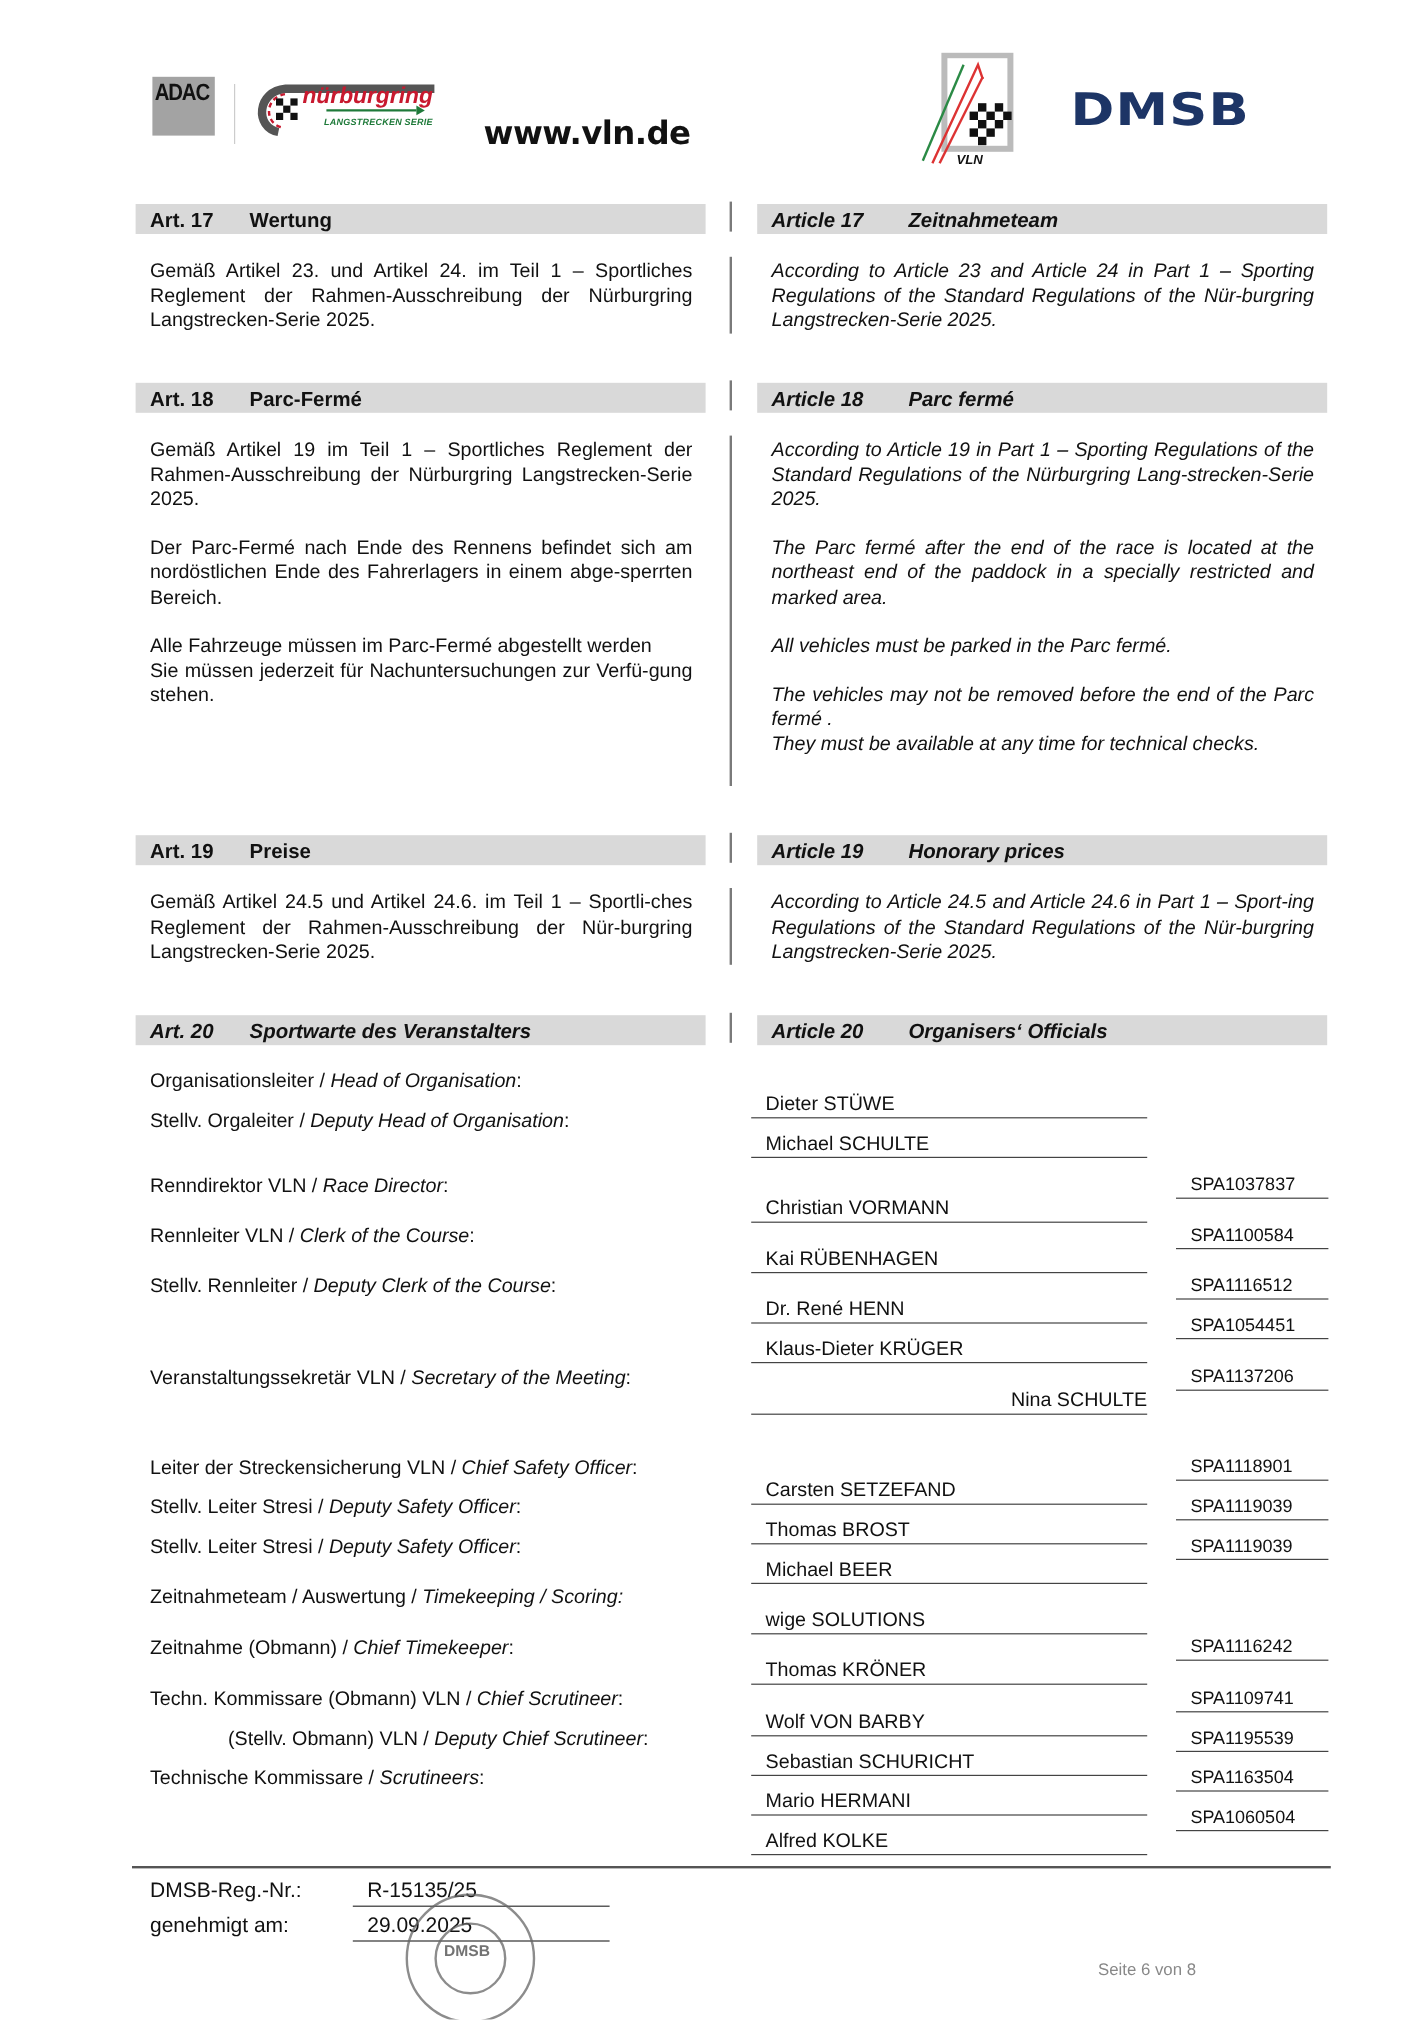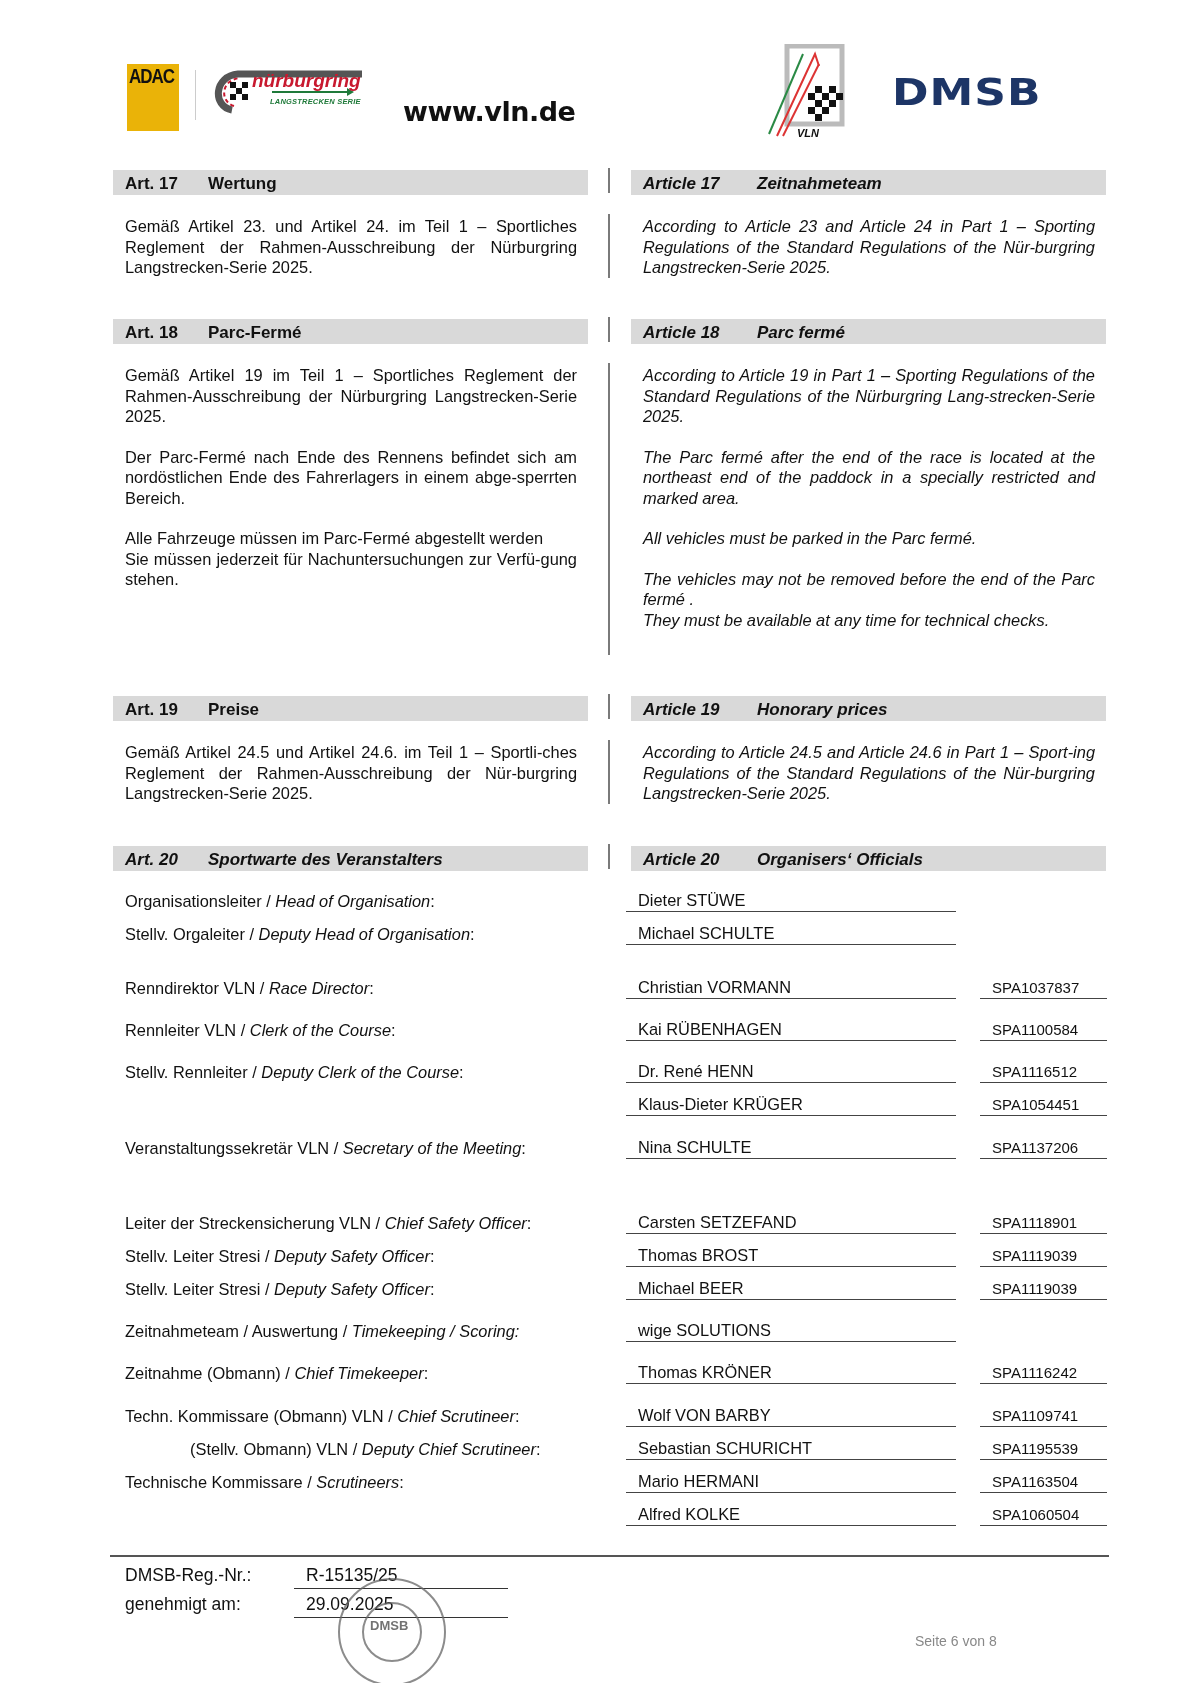--- a/index.html
+++ b/index.html
@@ -1,21 +1,21 @@
 <!DOCTYPE html>
 <html><head>
 <meta charset="utf-8">
 <style>
   html, body { margin: 0; padding: 0; background: #ffffff; }
   body { width: 1190px; height: 1683px; position: relative; overflow: hidden;
          font-family: "Liberation Sans", sans-serif; color: #111; }
   .abs { position: absolute; }
 
   
-  .adac { left: 127px; top: 64px; width: 52px; height: 67px; background: #eab308; }
+  .adac { left: 127px; top: 64px; width: 52px; height: 49px; background: #a3a3a3; }
   .adac span { position: absolute; left: 2px; top: 2px; font: bold 17px "Liberation Sans", sans-serif;
                letter-spacing: -1px; color: #111; transform: scaleY(1.15); transform-origin: top left; }
   .vsep { left: 195px; top: 70px; width: 1px; height: 50px; background: #ccc; }
   .nring { left: 212px; top: 66px; width: 155px; height: 52px; }
   .nring-text { position: absolute; left: 40px; top: 4px; font: italic bold 19px "Liberation Sans", sans-serif; color: #c8192f; }
   .nring-sub { position: absolute; left: 58px; top: 31px; font: italic bold 7.5px "Liberation Sans", sans-serif; color: #1f7a3a; letter-spacing: 0.2px; }
   .vlnurl { left: 403px; top: 96px; font: bold 27px "DejaVu Sans", sans-serif; color: #111; letter-spacing: -0.5px; }
   .vln-logo { left: 763px; top: 44px; width: 95px; height: 96px; }
   .dmsb { left: 892px; top: 70px; font: 900 44px "DejaVu Sans", sans-serif; color: #1d3566; letter-spacing: 1px; transform: scaleY(0.85); transform-origin: top left; font-weight: bold; }
 
@@ -26,21 +26,21 @@
   .head.en { font-style: italic; }
   .head .num { display: inline-block; width: 83px; }
   .body-de, .body-en { font-size: 16.4px; line-height: 20.5px; text-align: justify; padding-left: 12px; box-sizing: border-box; width: 464px; }
   .body-en { font-style: italic; }
   .body-de p, .body-en p { margin: 0; }
   .bar { width: 2px; background: #7a7a7a; }
 
   
   .off-label { left: 125px; font-size: 16.4px; white-space: nowrap; }
   .off-label i { font-style: italic; }
-  .off-name { left: 626px; width: 330px; font-size: 16.4px; border-bottom: 1.5px solid #444; padding-left: 12px; box-sizing: border-box; height: 21px; line-height: 19px; }
+  .off-name { left: 626px; width: 330px; font-size: 16.4px; border-bottom: 1.5px solid #444; padding-left: 12px; box-sizing: border-box; height: 21px; line-height: 19px; margin-top: 20px; }
   .off-spa { left: 980px; width: 127px; font-size: 15px; border-bottom: 1.5px solid #444; padding-left: 12px; box-sizing: border-box; height: 21px; line-height: 19px; }
 
   
   .hr { left: 110px; top: 1555px; width: 999px; height: 2px; background: #555; }
   .reg-label { left: 125px; font-size: 17.5px; }
   .reg-val { left: 294px; width: 214px; font-size: 17.5px; border-bottom: 1.5px solid #333; padding-left: 12px; box-sizing: border-box; height: 24px; }
   .foot { left: 113px; top: 1684px; font-size: 14px; color: #000000; white-space: nowrap; }
   .foot-page { left: 915px; top: 1633px; font-size: 14px; color: #888; }
   .stamp { left: 338px; top: 1578px; width: 104px; height: 104px; border: 2px solid #666; border-radius: 50%; opacity: 0.75; }
   .stamp-inner { position: absolute; left: 22px; top: 22px; width: 56px; height: 56px; border: 2px solid #666; border-radius: 50%; }
@@ -163,21 +163,21 @@
     <div class="abs off-label" style="top: 1021px;"><span>Rennleiter VLN / </span><i>Clerk of the Course</i><span>:</span></div>
     <div class="abs off-name" style="top: 1020px;">Kai RÜBENHAGEN</div>
     <div class="abs off-spa" style="top: 1020px;">SPA1100584</div>
     <div class="abs off-label" style="top: 1063px;"><span>Stellv. Rennleiter / </span><i>Deputy Clerk of the Course</i><span>:</span></div>
     <div class="abs off-name" style="top: 1062px;">Dr. René HENN</div>
     <div class="abs off-spa" style="top: 1062px;">SPA1116512</div>
     <div class="abs off-label" style="top: 1096px;"><span></span><i></i><span></span></div>
     <div class="abs off-name" style="top: 1095px;">Klaus-Dieter KRÜGER</div>
     <div class="abs off-spa" style="top: 1095px;">SPA1054451</div>
     <div class="abs off-label" style="top: 1139px;"><span>Veranstaltungssekretär VLN / </span><i>Secretary of the Meeting</i><span>:</span></div>
-    <div class="abs off-name" style="top: 1138px;">Nina SCHULTE</div>
+    <div class="abs off-name" style="top: 1138px; text-align: right;">Nina SCHULTE</div>
     <div class="abs off-spa" style="top: 1138px;">SPA1137206</div>
     <div class="abs off-label" style="top: 1214px;"><span>Leiter der Streckensicherung VLN / </span><i>Chief Safety Officer</i><span>:</span></div>
     <div class="abs off-name" style="top: 1213px;">Carsten SETZEFAND</div>
     <div class="abs off-spa" style="top: 1213px;">SPA1118901</div>
     <div class="abs off-label" style="top: 1247px;"><span>Stellv. Leiter Stresi / </span><i>Deputy Safety Officer</i><span>:</span></div>
     <div class="abs off-name" style="top: 1246px;">Thomas BROST</div>
     <div class="abs off-spa" style="top: 1246px;">SPA1119039</div>
     <div class="abs off-label" style="top: 1280px;"><span>Stellv. Leiter Stresi / </span><i>Deputy Safety Officer</i><span>:</span></div>
     <div class="abs off-name" style="top: 1279px;">Michael BEER</div>
     <div class="abs off-spa" style="top: 1279px;">SPA1119039</div>

